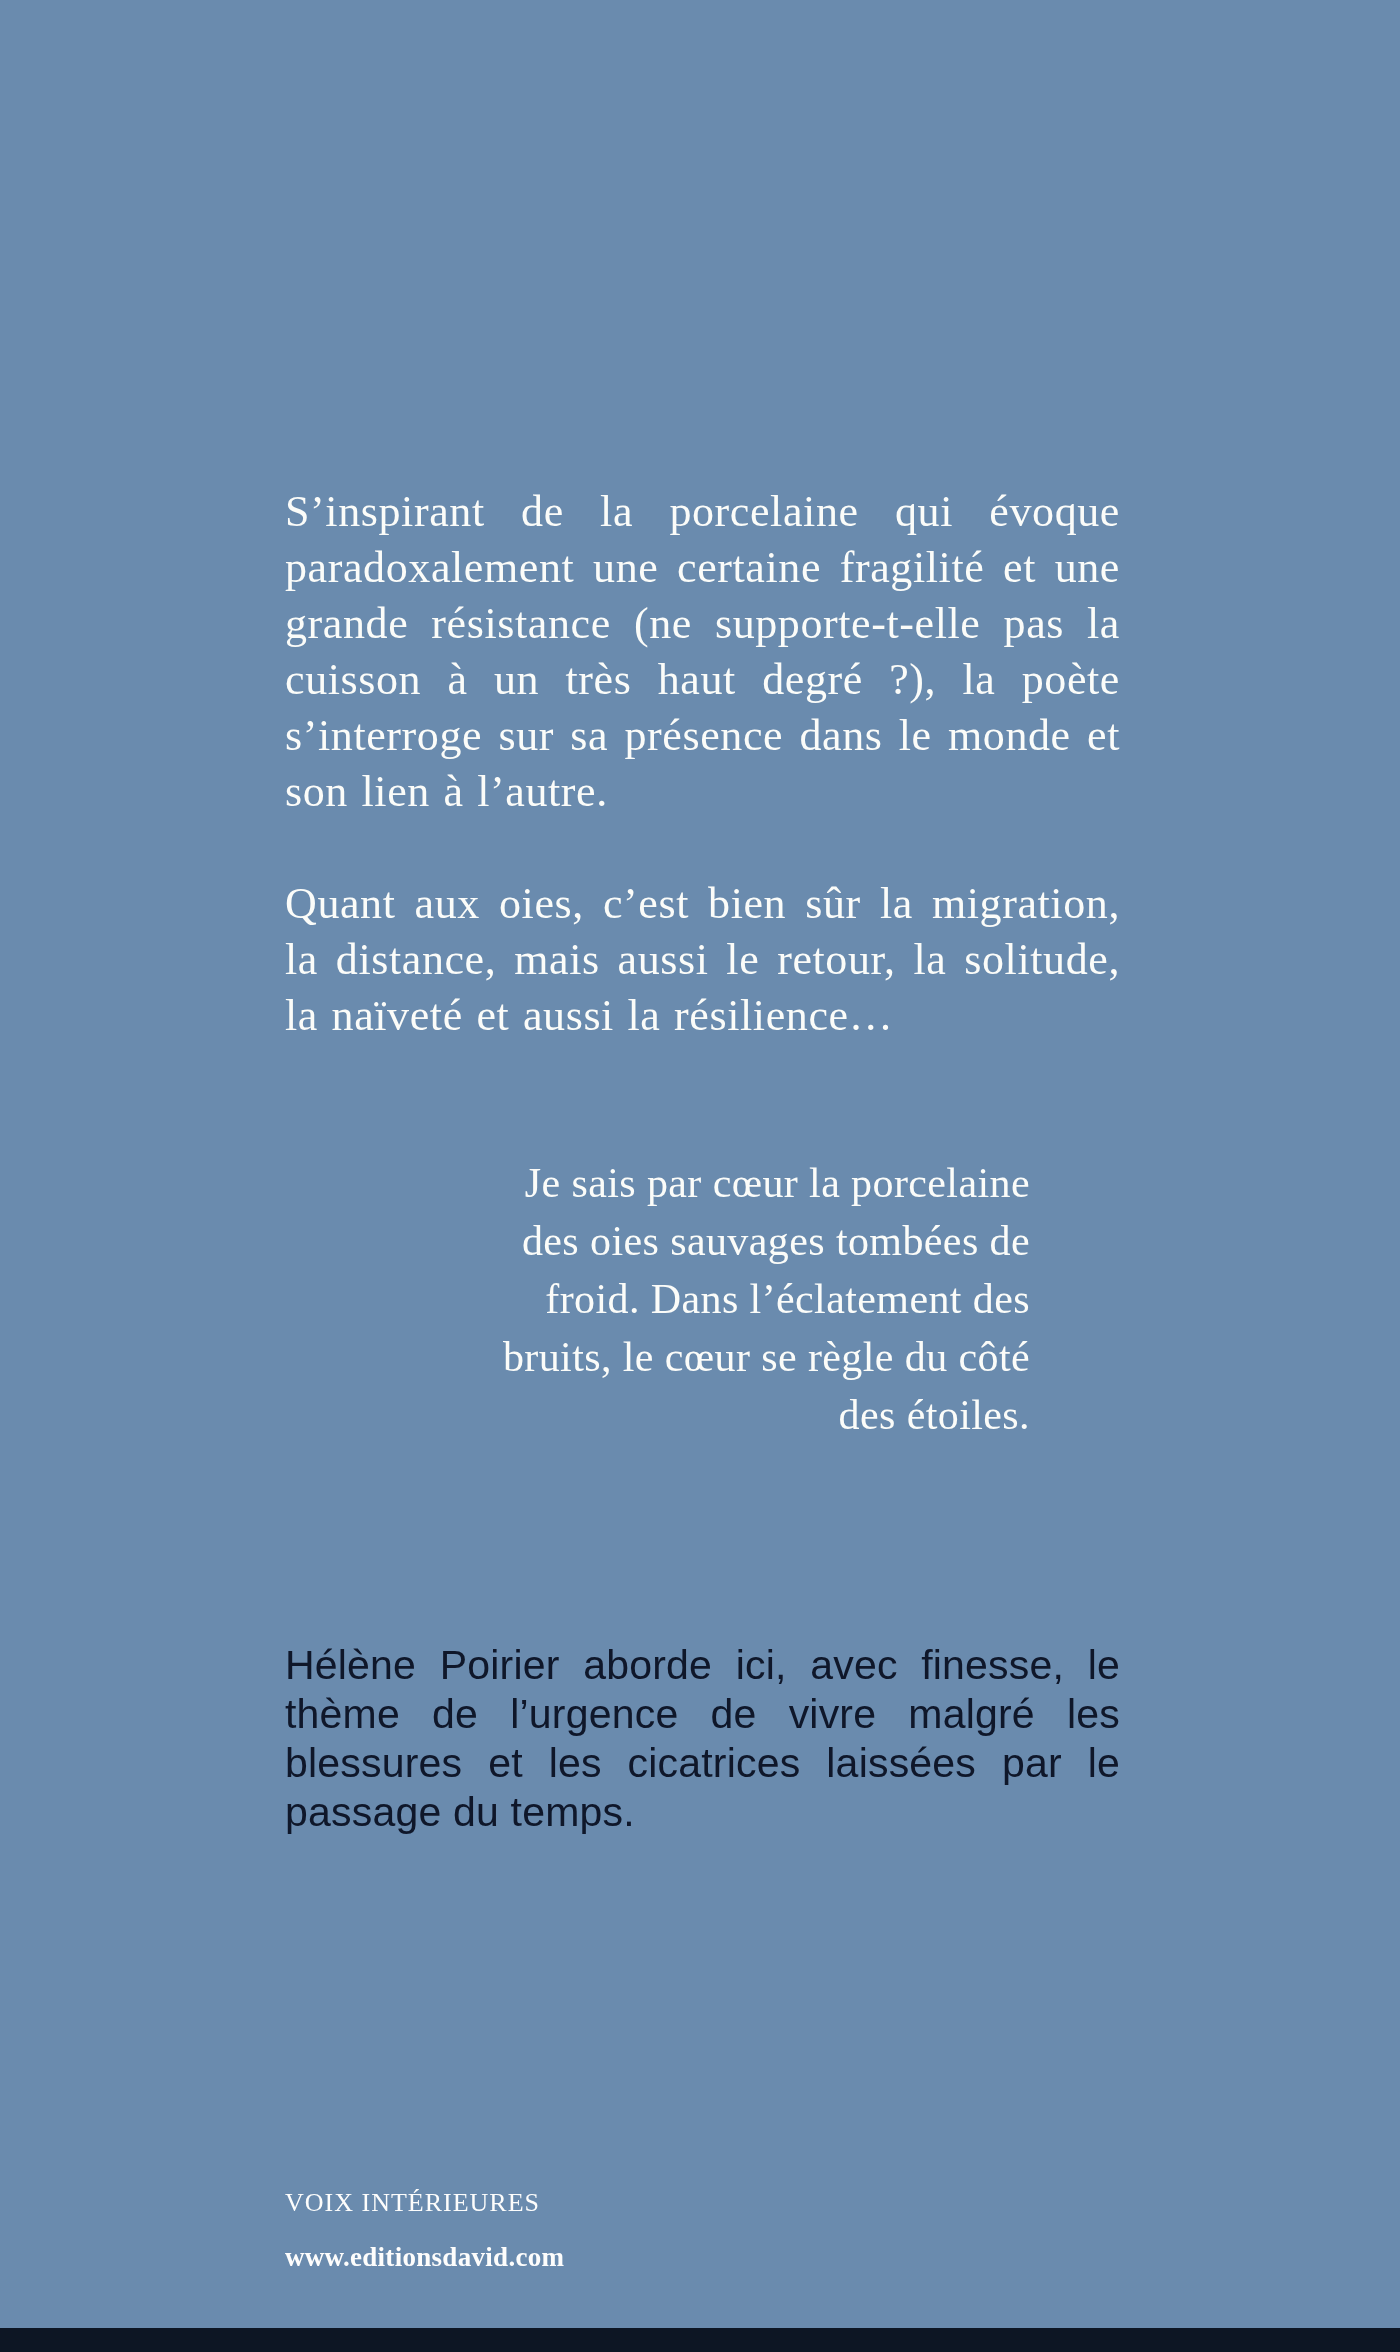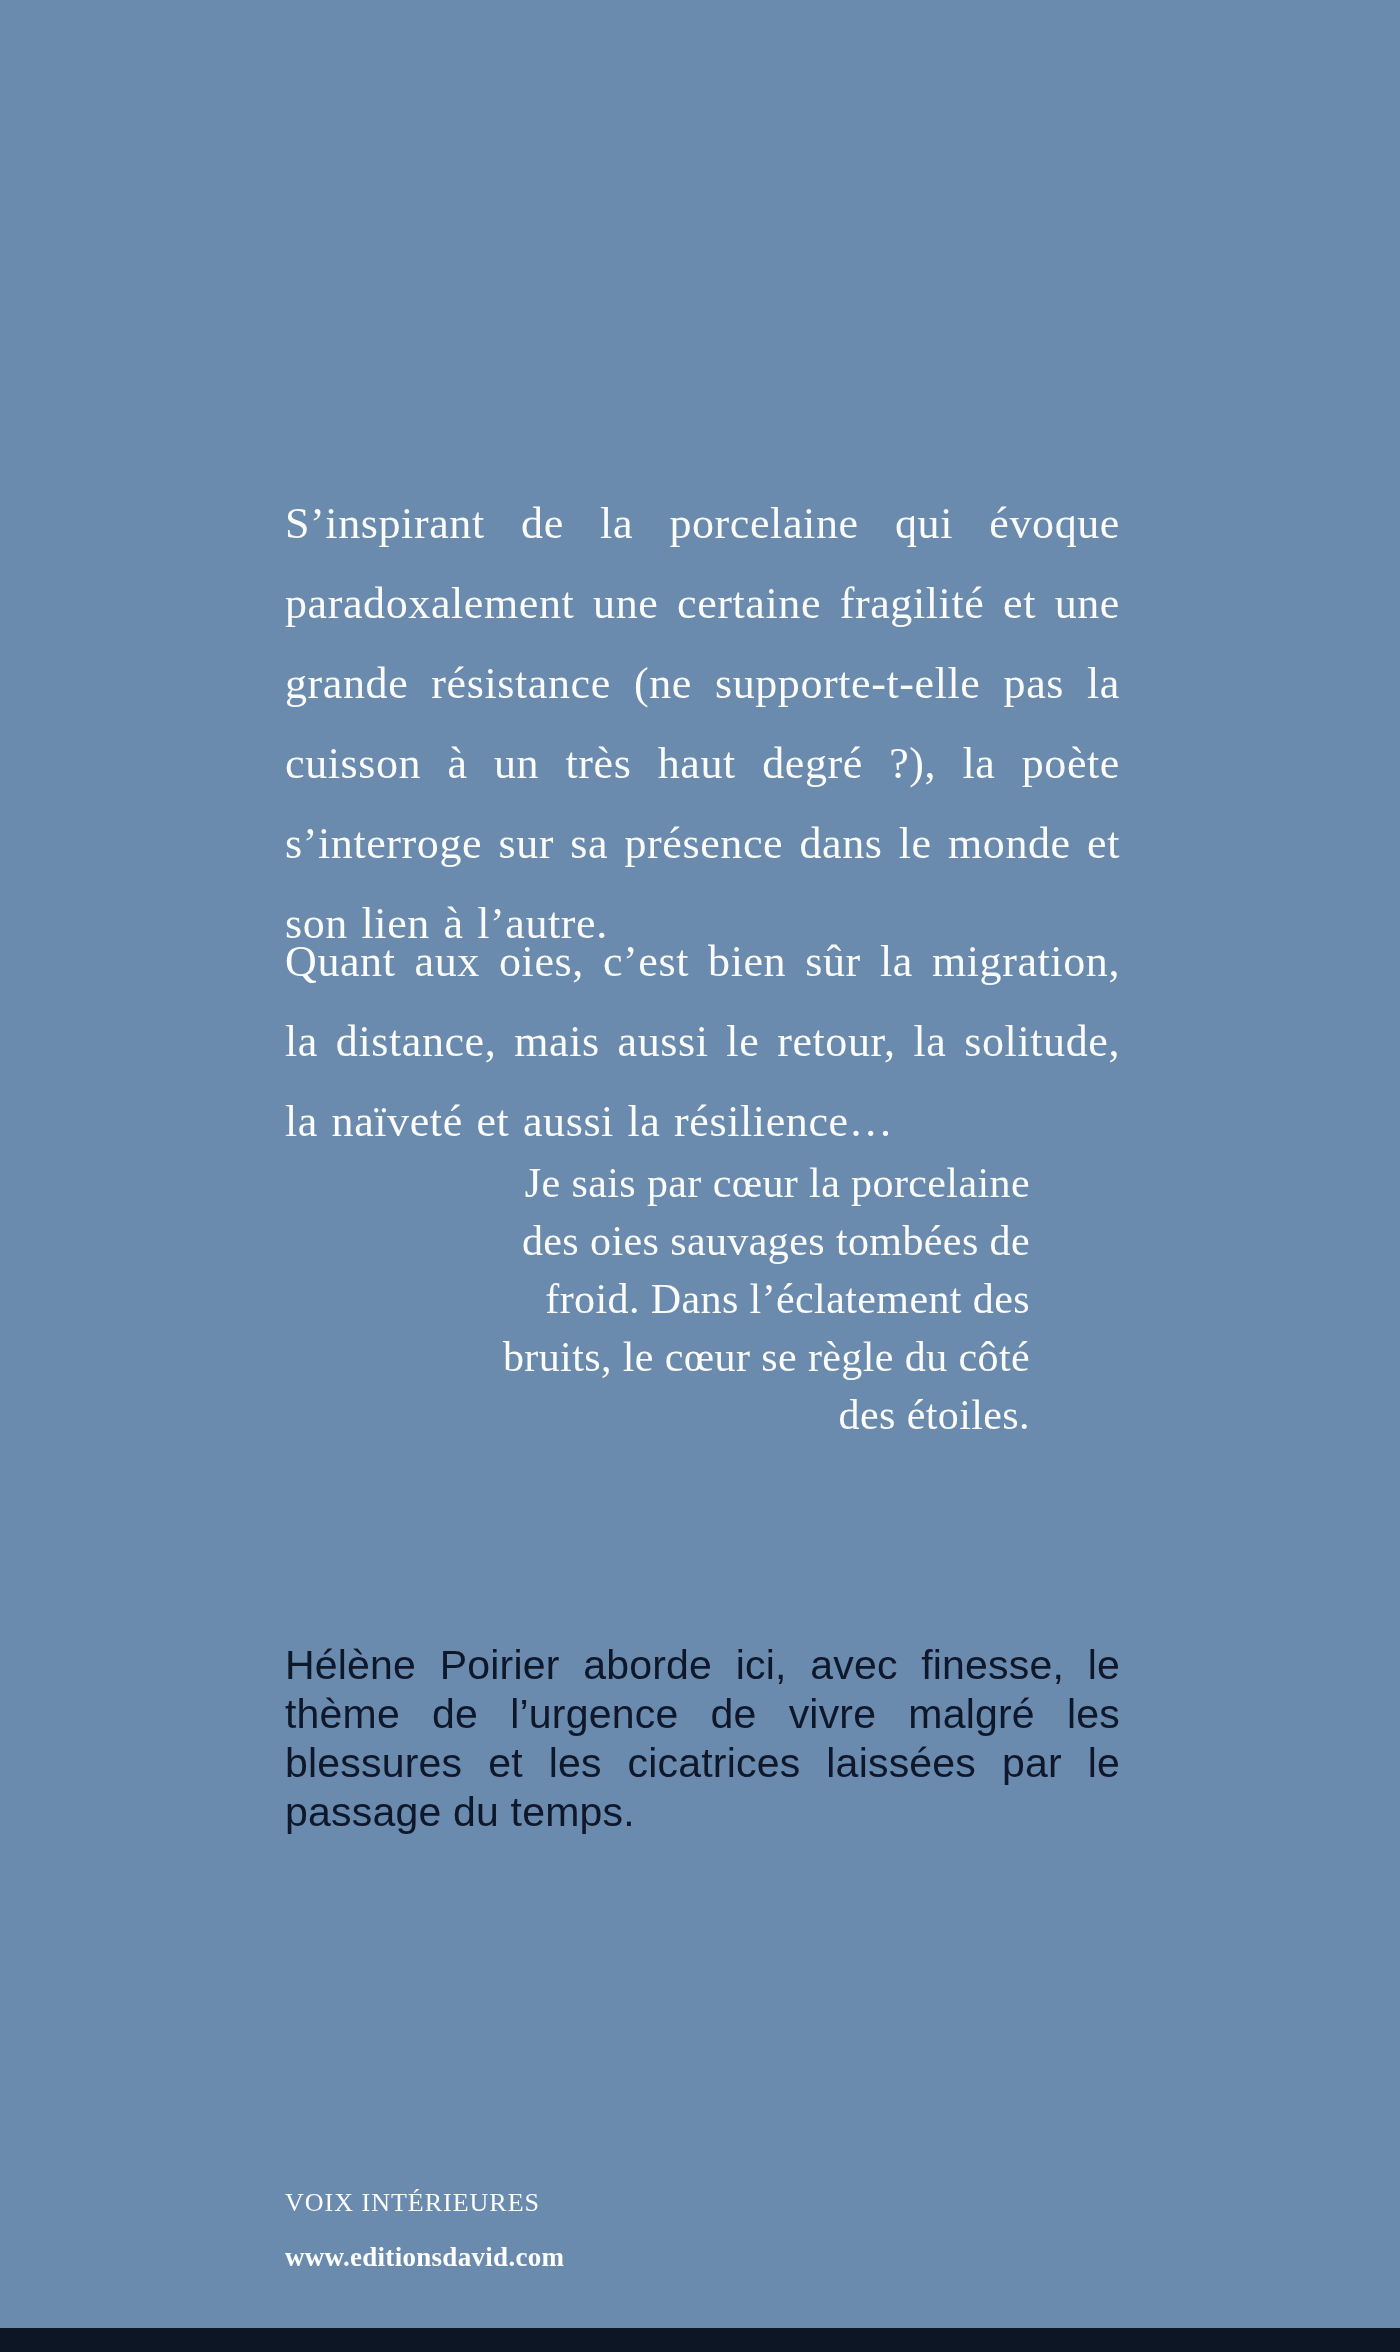--- a/index.html
+++ b/index.html
@@ -16,28 +16,28 @@
     color: #fbfcf9;
   }
   .text-col {
     position: absolute;
     left: 285px;
     width: 835px;
   }
   .serif-para {
     font-family: "Liberation Serif", serif;
     font-size: 44px;
-    line-height: 80px;
+    line-height: 56px;
     text-align: justify;
     letter-spacing: 0.6px;
     word-spacing: 2px;
     color: #fbfcf9;
   }
   .para-1 { top: 440px; }
-  .para-2 { top: 878px; }
+  .para-2 { top: 832px; }
   .quote-block {
     position: absolute;
     left: 425px;
     width: 565px;
     top: 1112px;
     font-family: "Liberation Serif", serif;
     font-size: 42px;
     line-height: 58px;
     text-align: right;
     letter-spacing: 0.4px;

